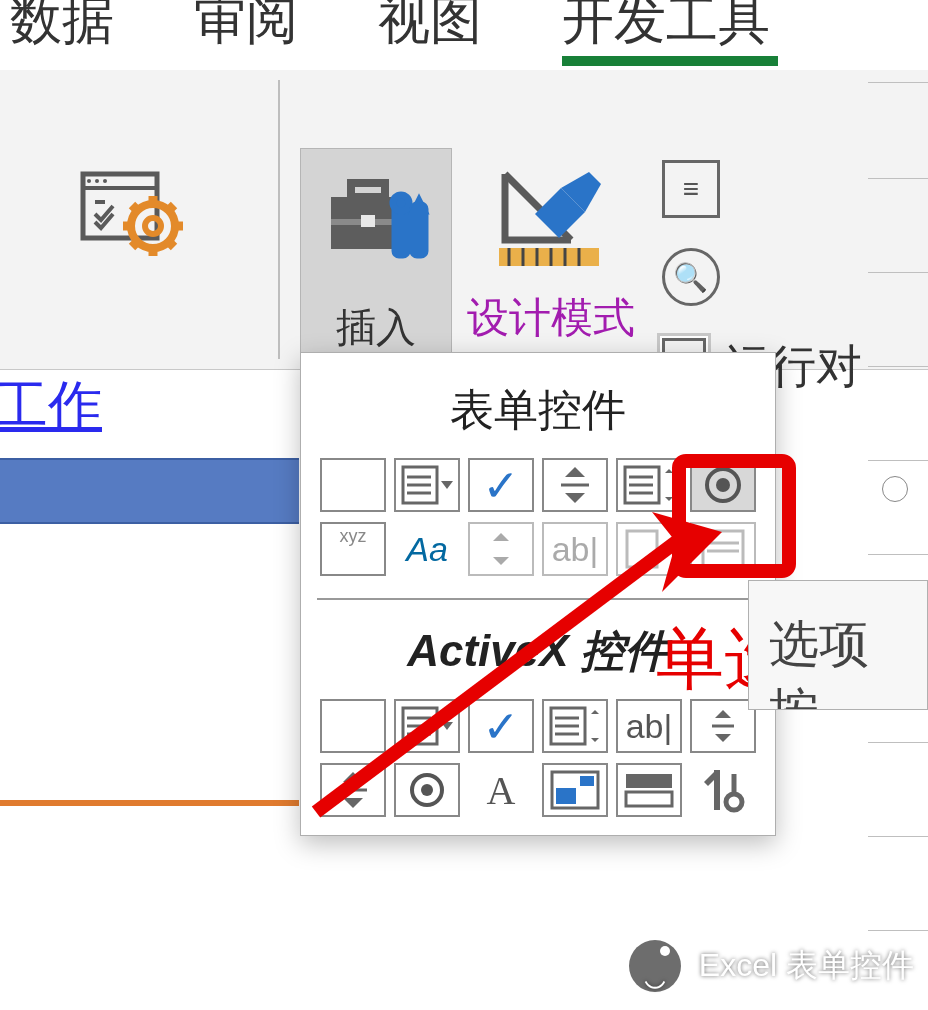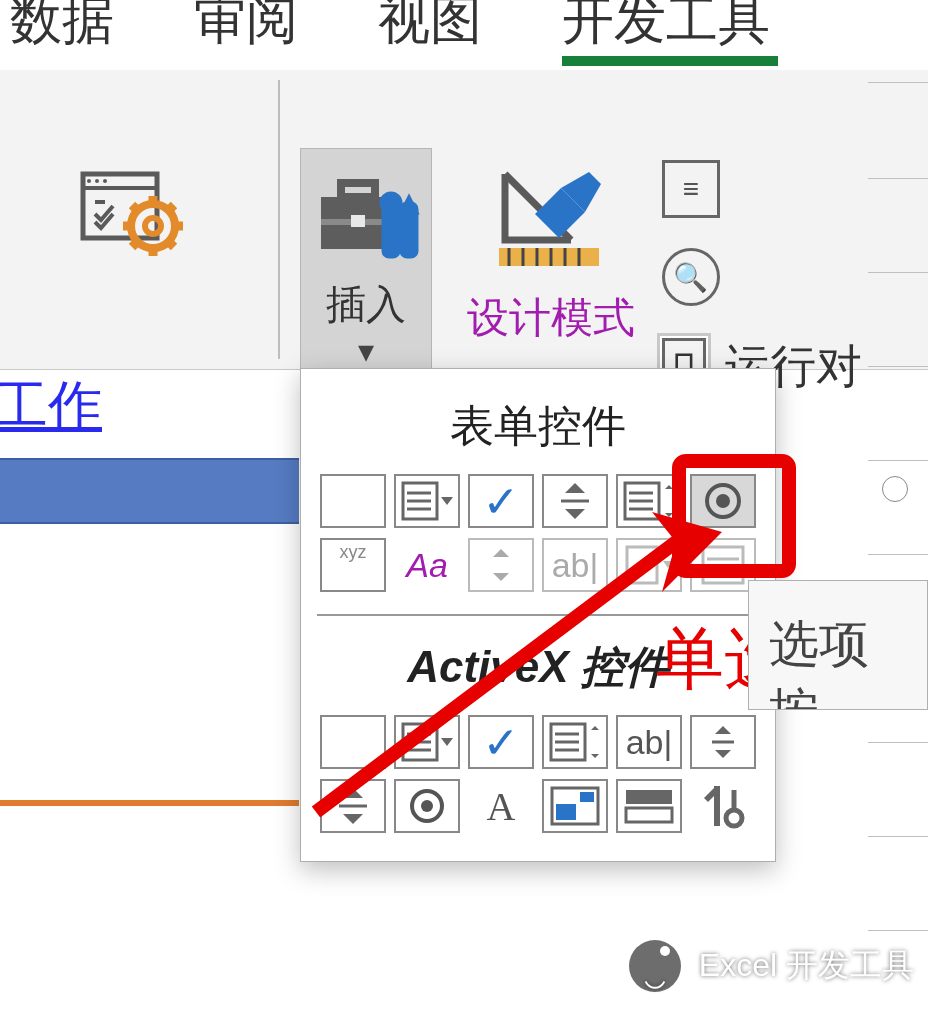--- a/index.html
+++ b/index.html
@@ -71,30 +71,31 @@
   .gear {
     width: 120px; height: 100px; position: relative;
   }
   .gear svg{ width:100%; height:100%;}
 
   
   .insert-btn {
     position: absolute;
     left: 300px;
     top: 78px;
-    width: 132px;
+    width: 152px;
     height: 280px;
     background: #d4d4d4;
     border: 1px solid #b5b5b5;
     display: flex;
     flex-direction: column;
     align-items: center;
     font-size: 40px;
     color: #333;
     padding-top: 10px;
+    gap: 23px;
   }
   .briefcase {
     width: 110px; height: 110px;
     position:relative;
   }
   .briefcase svg{width:100%;height:100%;}
   .insert-btn .label { margin-top: 8px; }
   .chevron-down { margin-top: 0px; font-size: 32px; color:#444;}
 
   
@@ -142,26 +143,26 @@
   
   .grid-right {
     position:absolute;top:0;right:0;width:60px;height:1010px;
   }
   .grid-right .gl{position:absolute;left:0;right:0;height:1px;background:#bfbfbf;}
 
   
   .dropdown {
     position: absolute;
     left: 300px;
-    top: 368px;
+    top: 352px;
     width: 476px;
     background: #fff;
     border: 1px solid #aeaeae;
     box-shadow: 0 8px 24px rgba(0,0,0,0.25);
-    padding: 14px 16px 20px;
+    padding: 14px 16px 10px;
   }
   .dd-section-title {
     font-size: 44px;
     color: #222;
     text-align:center;
     margin: 14px 0 18px;
   }
   .dd-grid {
     display: grid;
     grid-template-columns: repeat(6, 66px);
@@ -391,21 +392,21 @@
           <path d="M42 32 l4 4 l4 -4 z" fill="#666"></path>
         </svg>
       </div>
     <div class="dd-cell" style="background:#d8d8d8;">
         <svg width="42" height="42">
           <circle cx="21" cy="21" r="16" fill="none" stroke="#555" stroke-width="4"></circle>
           <circle cx="21" cy="21" r="7" fill="#555"></circle>
         </svg>
       </div>
     <div class="dd-cell" style="font-size:18px;color:#888;align-items:flex-start;padding-top:2px;">xyz</div>
-    <div class="dd-cell noborder" style="color:#a21caf;font-style:italic;">Aa</div>
+    <div class="dd-cell noborder" style="color:#0369a1;font-style:italic;">Aa</div>
     <div class="dd-cell" style="border-color:#bbb;">
         <svg width="34" height="44">
           <path d="M17 6 l8 8 h-16 z" fill="#aaa"></path>
           <path d="M17 38 l-8 -8 h16 z" fill="#aaa"></path>
         </svg>
       </div>
     <div class="dd-cell" style="border-color:#bbb;color:#aaa;">ab|</div>
     <div class="dd-cell" style="border-color:#bbb;">
         <svg width="48" height="40">
           <rect x="2" y="2" width="30" height="36" fill="none" stroke="#bbb" stroke-width="3"></rect>
@@ -498,14 +499,14 @@
     <path d="M380 80 l-14 50 l60 -60 l-70 -20 z" fill="#e60000"></path>
   </svg>
 </div>
 
 <div class="red-label">单选框</div>
 
 <div class="tooltip">选项按</div>
 
 <div class="watermark">
   <div class="wm-badge">‿</div>
-  <span>Excel 开发工具</span>
+  <span>Excel 表单控件</span>
 </div>
 
 </body></html>

